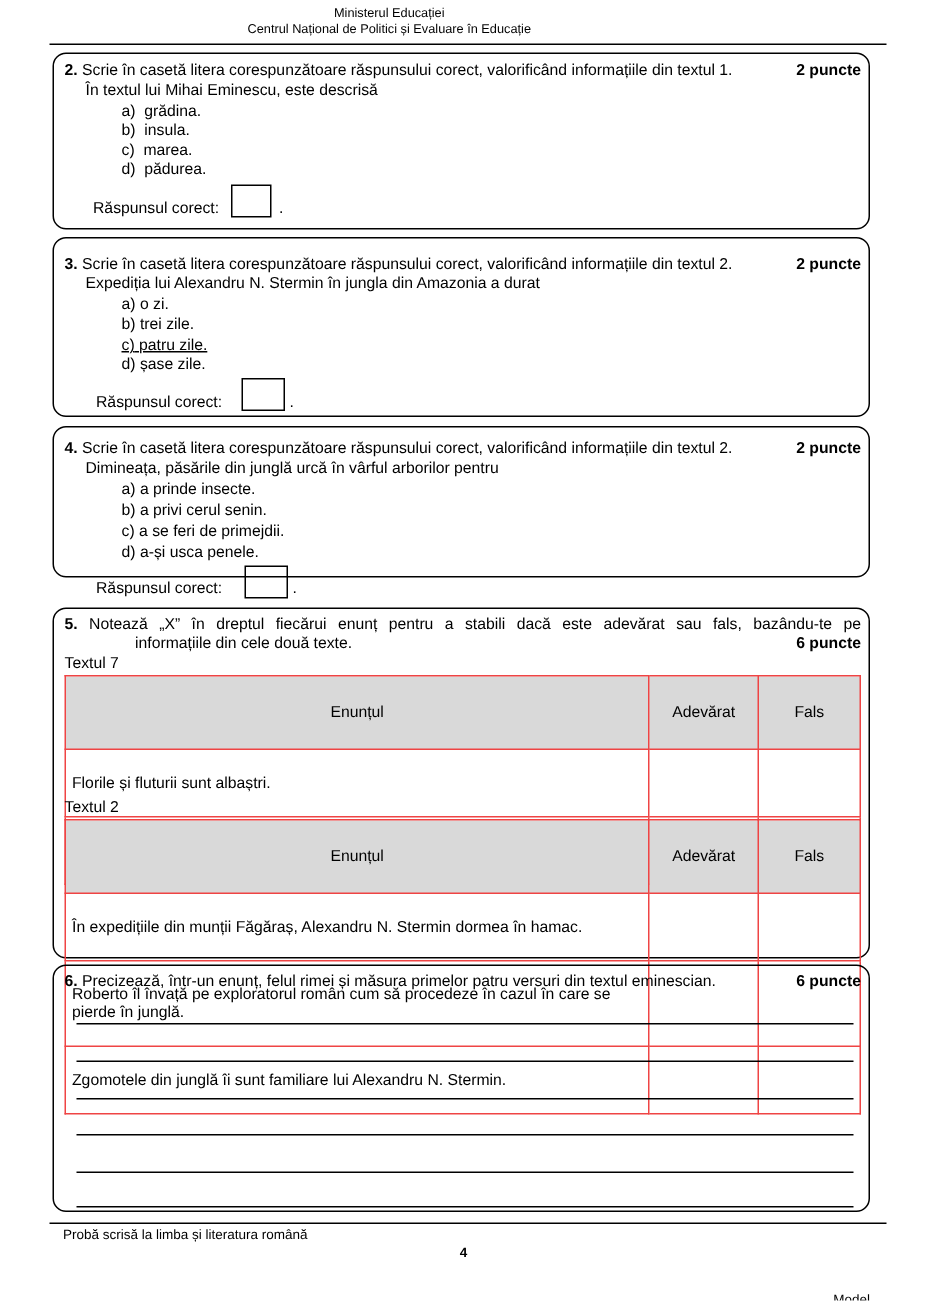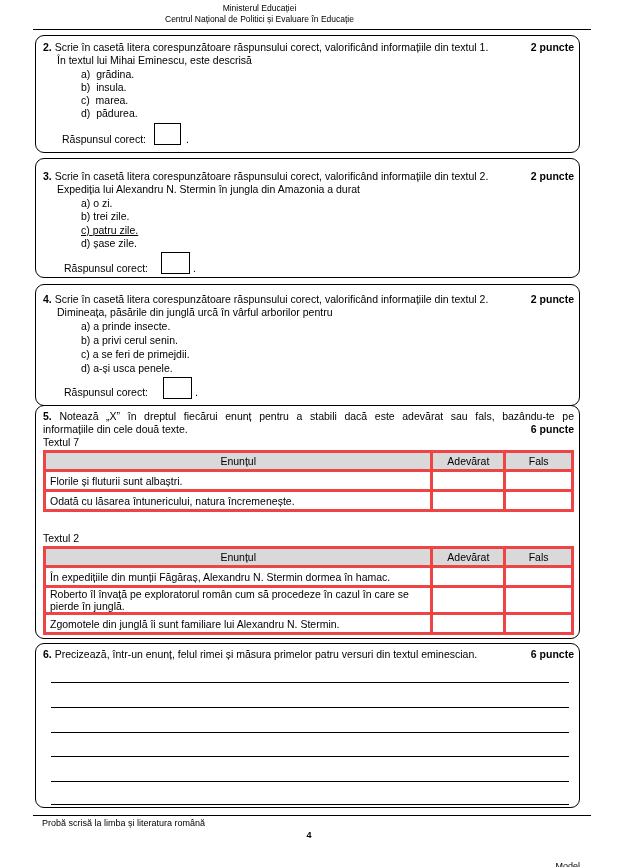--- a/index.html
+++ b/index.html
@@ -10,21 +10,21 @@
   .box { position:absolute; left:35px; width:545px; border:1px solid #000; border-radius:9px; box-sizing:border-box; }
   .qline { position:absolute; left:7px; right:5px; line-height:13px; }
   .qnum { font-weight:bold; }
   .pts { position:absolute; right:0; top:0; font-weight:bold; }
   .stem { position:absolute; line-height:13px; }
   .opt { position:absolute; line-height:13px; }
   .ans { position:absolute; line-height:13px; }
   .ansbox { position:absolute; width:27px; height:22px; border:1px solid #000; box-sizing:border-box; }
   .dot { position:absolute; }
   table.tf { position:absolute; left:7px; width:531px; border-collapse:collapse; font-size:10.5px; }
-  table.tf th, table.tf td { border:3px solid #ef4444; padding:0 4px; line-height:12px; }
+  table.tf th, table.tf td { border:1px solid #ef4444; padding:16px 4px; line-height:12px; }
   table.tf th { background:#d9d9d9; font-weight:normal; height:16px; }
   table.tf td.txt { text-align:left; }
   .wline { position:absolute; left:15px; width:518px; border-top:1px solid #000; height:0; }
   .ftr-rule { position:absolute; top:815px; left:33px; width:558px; border-top:1px solid #000; }
   .ftr-left { position:absolute; top:818px; left:42px; font-size:9px; }
   .ftr-right { position:absolute; top:861px; right:38px; font-size:9px; }
   .pgnum { position:absolute; top:830px; left:0; width:618px; text-align:center; font-size:9px; font-weight:bold; }
 </style>
 </head>
 <body>
@@ -60,42 +60,42 @@
   <div class="stem" style="top:24px;left:21px;">Expediția lui Alexandru N. Stermin în jungla din Amazonia a durat</div>
   <div class="opt" style="top:38px;left:45px;"><span>a)</span> <span>o zi.</span></div>
   <div class="opt" style="top:51px;left:45px;"><span>b)</span> <span>trei zile.</span></div>
   <div class="opt" style="top:65px;left:45px;text-decoration:underline;"><span>c)</span> <span>patru zile.</span></div>
   <div class="opt" style="top:78px;left:45px;"><span>d)</span> <span>șase zile.</span></div>
   <div class="ans" style="top:103px;left:28px;">Răspunsul corect:</div>
   <div class="ansbox" style="top:93px;left:125px;width:29px;"></div>
   <div class="dot" style="top:103px;left:157px;">.</div>
 </div>
 
-<div class="box" style="top:284px;height:122px;">
+<div class="box" style="top:284px;height:101px;">
   <div class="qline" style="top:8px;">
     <span class="qnum">4.</span>
     <span>Scrie în casetă litera corespunzătoare răspunsului corect, valorificând informațiile din textul 2.</span>
     <span class="pts">2 puncte</span>
   </div>
   <div class="stem" style="top:21px;left:21px;">Dimineața, păsările din junglă urcă în vârful arborilor pentru</div>
   <div class="opt" style="top:35px;left:45px;"><span>a)</span> <span>a prinde insecte.</span></div>
   <div class="opt" style="top:49px;left:45px;"><span>b)</span> <span>a privi cerul senin.</span></div>
   <div class="opt" style="top:63px;left:45px;"><span>c)</span> <span>a se feri de primejdii.</span></div>
   <div class="opt" style="top:77px;left:45px;"><span>d)</span> <span>a-și usca penele.</span></div>
   <div class="ans" style="top:101px;left:28px;">Răspunsul corect:</div>
   <div class="ansbox" style="top:92px;left:127px;width:29px;"></div>
   <div class="dot" style="top:101px;left:159px;">.</div>
 </div>
 
 <div class="box" style="top:405px;height:234px;">
   <div class="qline" style="top:4px;text-align:justify;text-align-last:justify;">
     <span class="qnum">5.</span>
     <span>Notează „X” în dreptul fiecărui enunț pentru a stabili dacă este adevărat sau fals, bazându-te pe</span>
   </div>
-  <div class="qline" style="top:17px;">
+  <div class="qline" style="top:17px;margin-left:47px;">
     <span>informațiile din cele două texte.</span>
     <span class="pts">6 puncte</span>
   </div>
   <div class="stem" style="top:30px;left:7px;">Textul 7</div>
 
   <table class="tf" style="top:44px;">
     <colgroup>
         <col style="width:390px">
         <col style="width:73px">
         <col style="width:68px">

